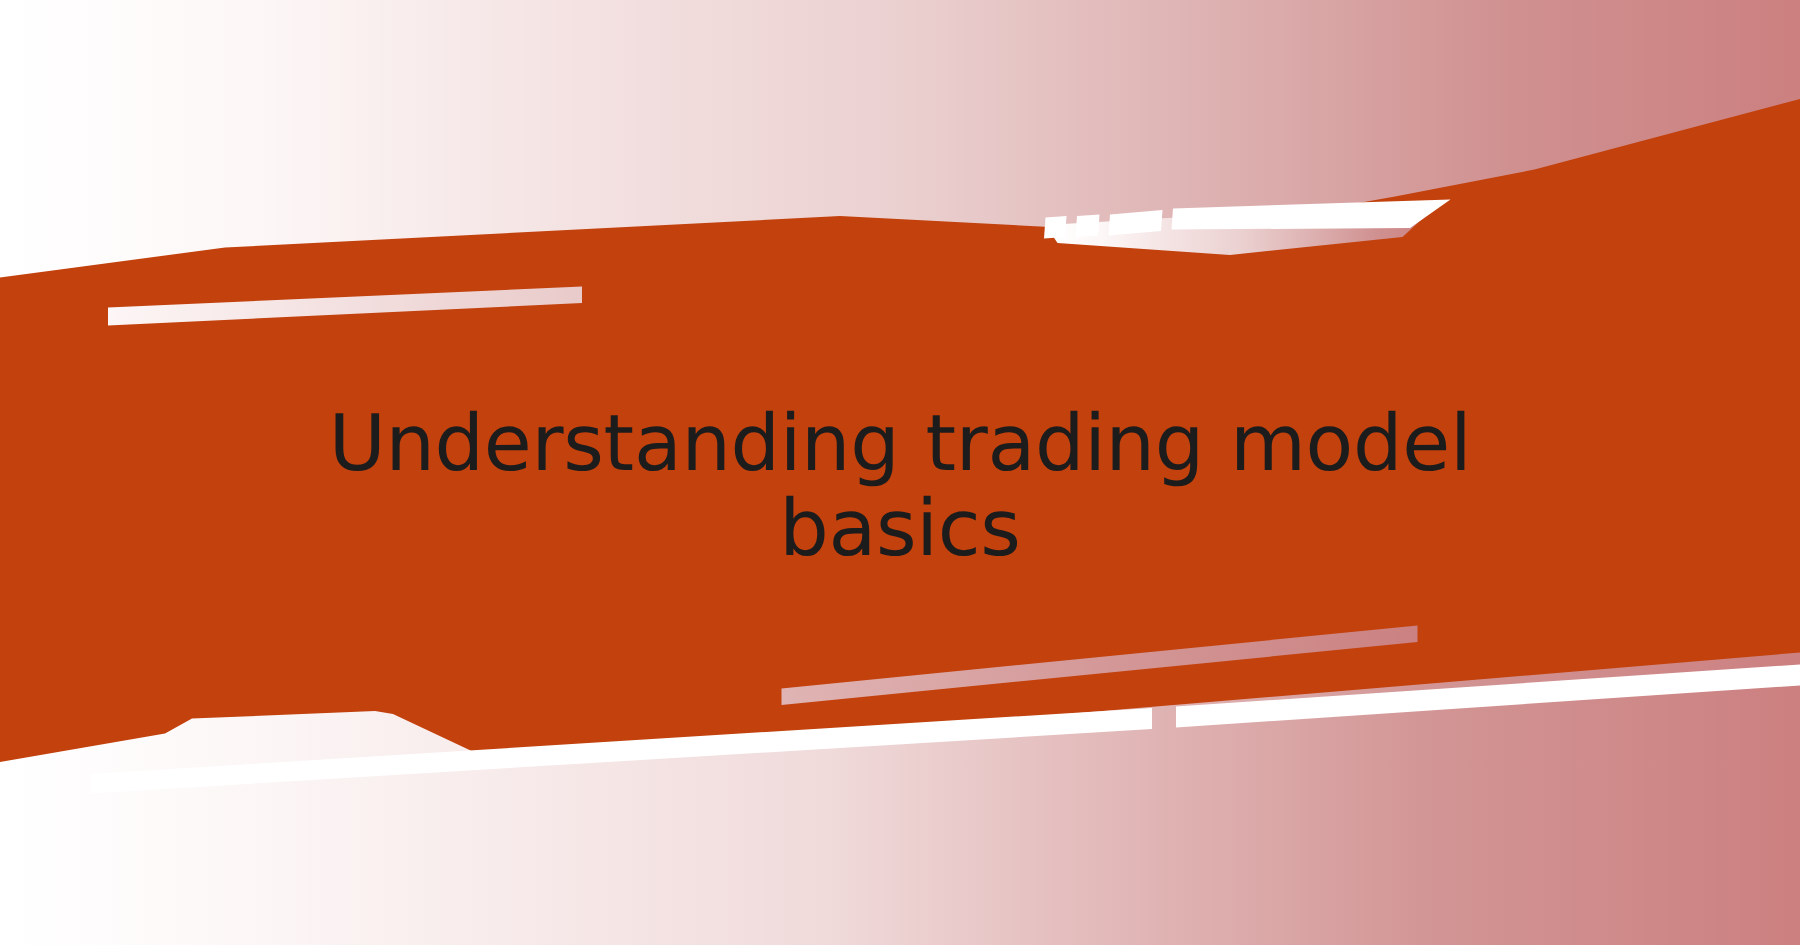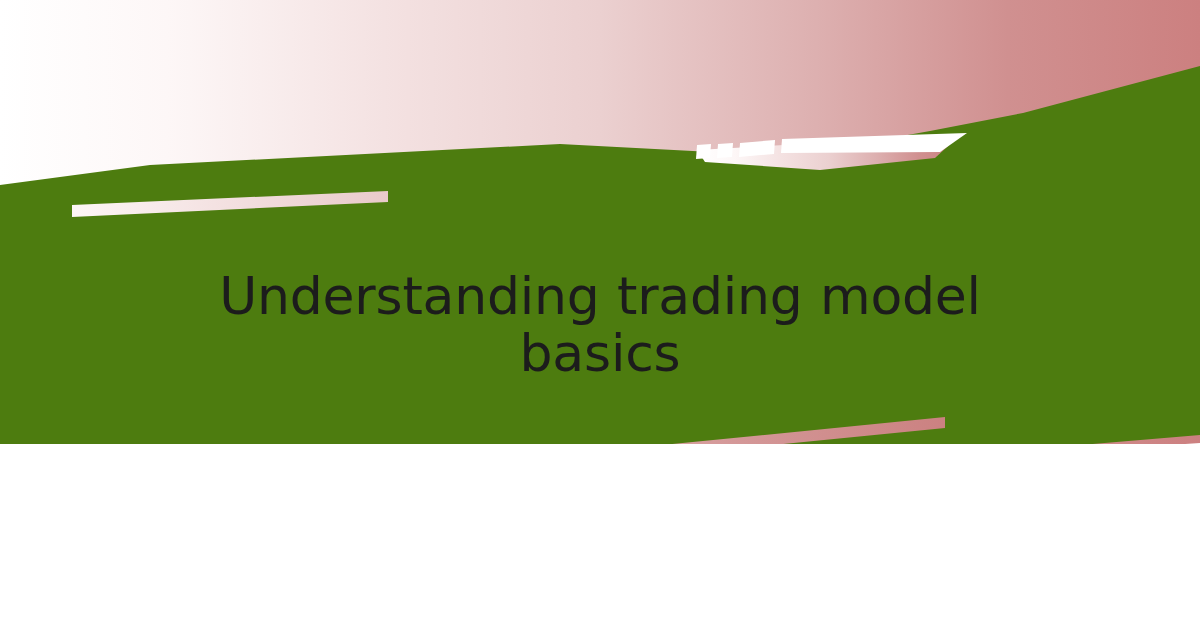--- a/index.html
+++ b/index.html
@@ -4,22 +4,22 @@
 <style>
   * { margin:0; padding:0; box-sizing:border-box; }
   html, body {
     width:1200px; height:630px;
     background:#ffffff;
     font-family:"DejaVu Sans", sans-serif;
     overflow:hidden;
   }
   #canvas {
     position:relative;
-    width:1200px; height:444px;
-    background:#4d7c0f;
+    width:1200px; height:630px;
+    background:#c2410c;
     overflow:hidden;
   }
   #bg-art {
     position:absolute;
     left:0; top:0;
     width:1200px; height:630px;
     display:block;
   }
   #title-block {
     position:absolute;

